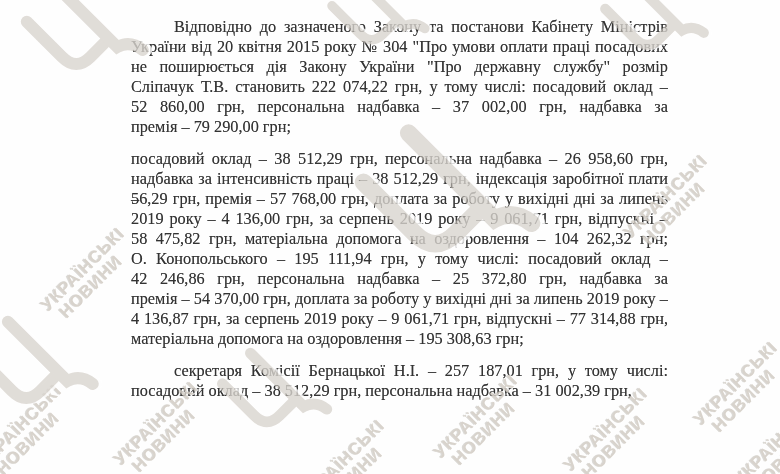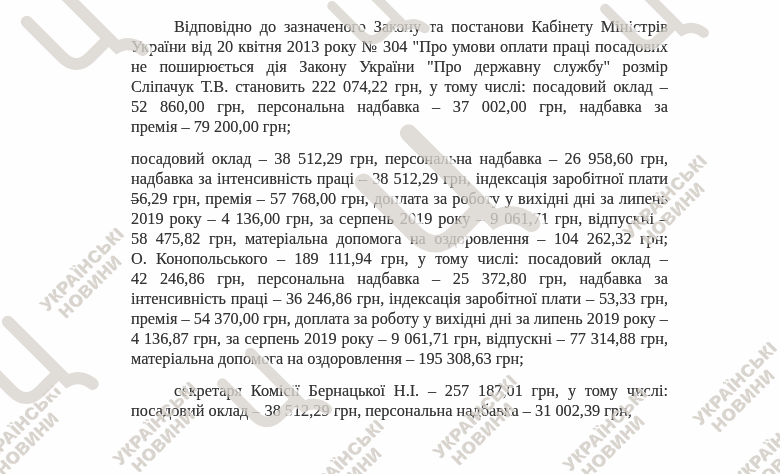--- a/index.html
+++ b/index.html
@@ -134,35 +134,34 @@
             <g stroke="#cdc7bf" opacity="0.75">
               <path d="M30 10 L30 60 Q30 80 50 80 L70 80"></path>
               <path d="M76 8 L76 92 Q90 96 92 112"></path>
             </g>
           </g>
         </svg></div>
     </div>
   <div class="textblock">
       <div class="para">
         <div class="line indent">Відповідно до зазначеного Закону та постанови Кабінету Міністрів</div>
-        <div class="line">України від 20 квітня 2013 року № 304 "Про умови оплати праці посадових</div>
+        <div class="line">України від 20 квітня 2015 року № 304 "Про умови оплати праці посадових</div>
         <div class="line">не поширюється дія Закону України "Про державну службу" розмір</div>
         <div class="line">Сліпачук Т.В. становить 222 074,22 грн, у тому числі: посадовий оклад –</div>
         <div class="line">52 860,00 грн, персональна надбавка – 37 002,00 грн, надбавка за</div>
-        <div class="line last">премія – 79 200,00 грн;</div>
+        <div class="line last">премія – 79 290,00 грн;</div>
       </div>
       <div class="para">
         <div class="line">посадовий оклад – 38 512,29 грн, персональна надбавка – 26 958,60 грн,</div>
         <div class="line">надбавка за інтенсивність праці – 38 512,29 грн, індексація заробітної плати –</div>
         <div class="line">56,29 грн, премія – 57 768,00 грн, доплата за роботу у вихідні дні за липень</div>
         <div class="line">2019 року – 4 136,00 грн, за серпень 2019 року – 9 061,71 грн, відпускні –</div>
         <div class="line">58 475,82 грн, матеріальна допомога на оздоровлення – 104 262,32 грн;</div>
-        <div class="line">О. Конопольського – 189 111,94 грн, у тому числі: посадовий оклад –</div>
+        <div class="line">О. Конопольського – 195 111,94 грн, у тому числі: посадовий оклад –</div>
         <div class="line">42 246,86 грн, персональна надбавка – 25 372,80 грн, надбавка за</div>
-        <div class="line">інтенсивність праці – 36 246,86 грн, індексація заробітної плати – 53,33 грн,</div>
         <div class="line">премія – 54 370,00 грн, доплата за роботу у вихідні дні за липень 2019 року –</div>
         <div class="line">4 136,87 грн, за серпень 2019 року – 9 061,71 грн, відпускні – 77 314,88 грн,</div>
         <div class="line last">матеріальна допомога на оздоровлення – 195 308,63 грн;</div>
       </div>
       <div class="para">
         <div class="line indent">секретаря Комісії Бернацької Н.І. – 257 187,01 грн, у тому числі:</div>
         <div class="line last">посадовий оклад – 38 512,29 грн, персональна надбавка – 31 002,39 грн,</div>
       </div>
     </div>
 </div>

